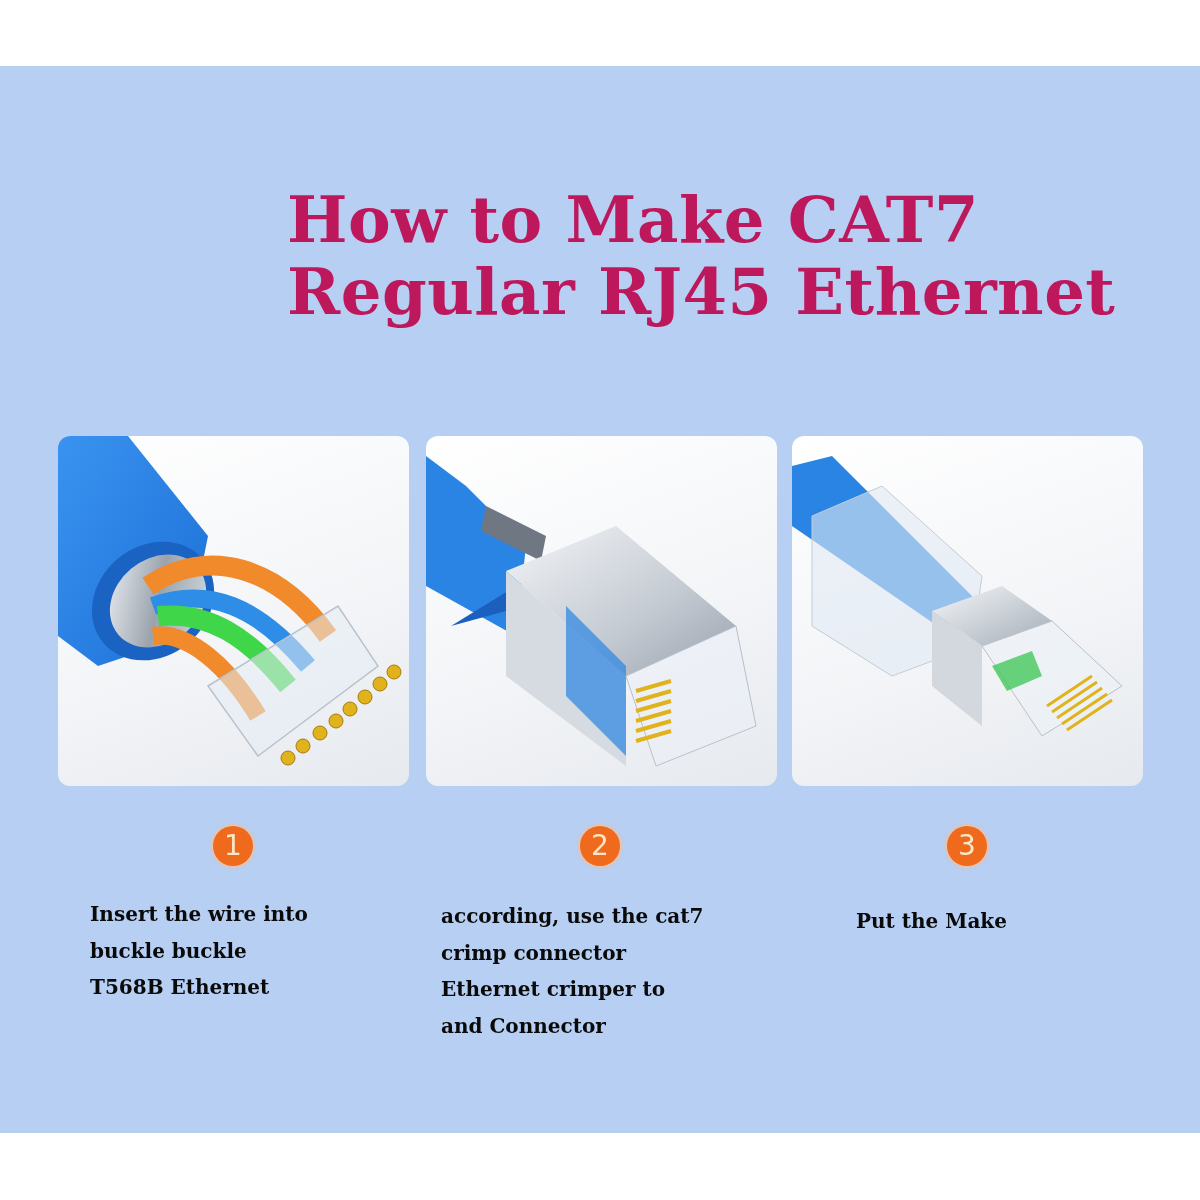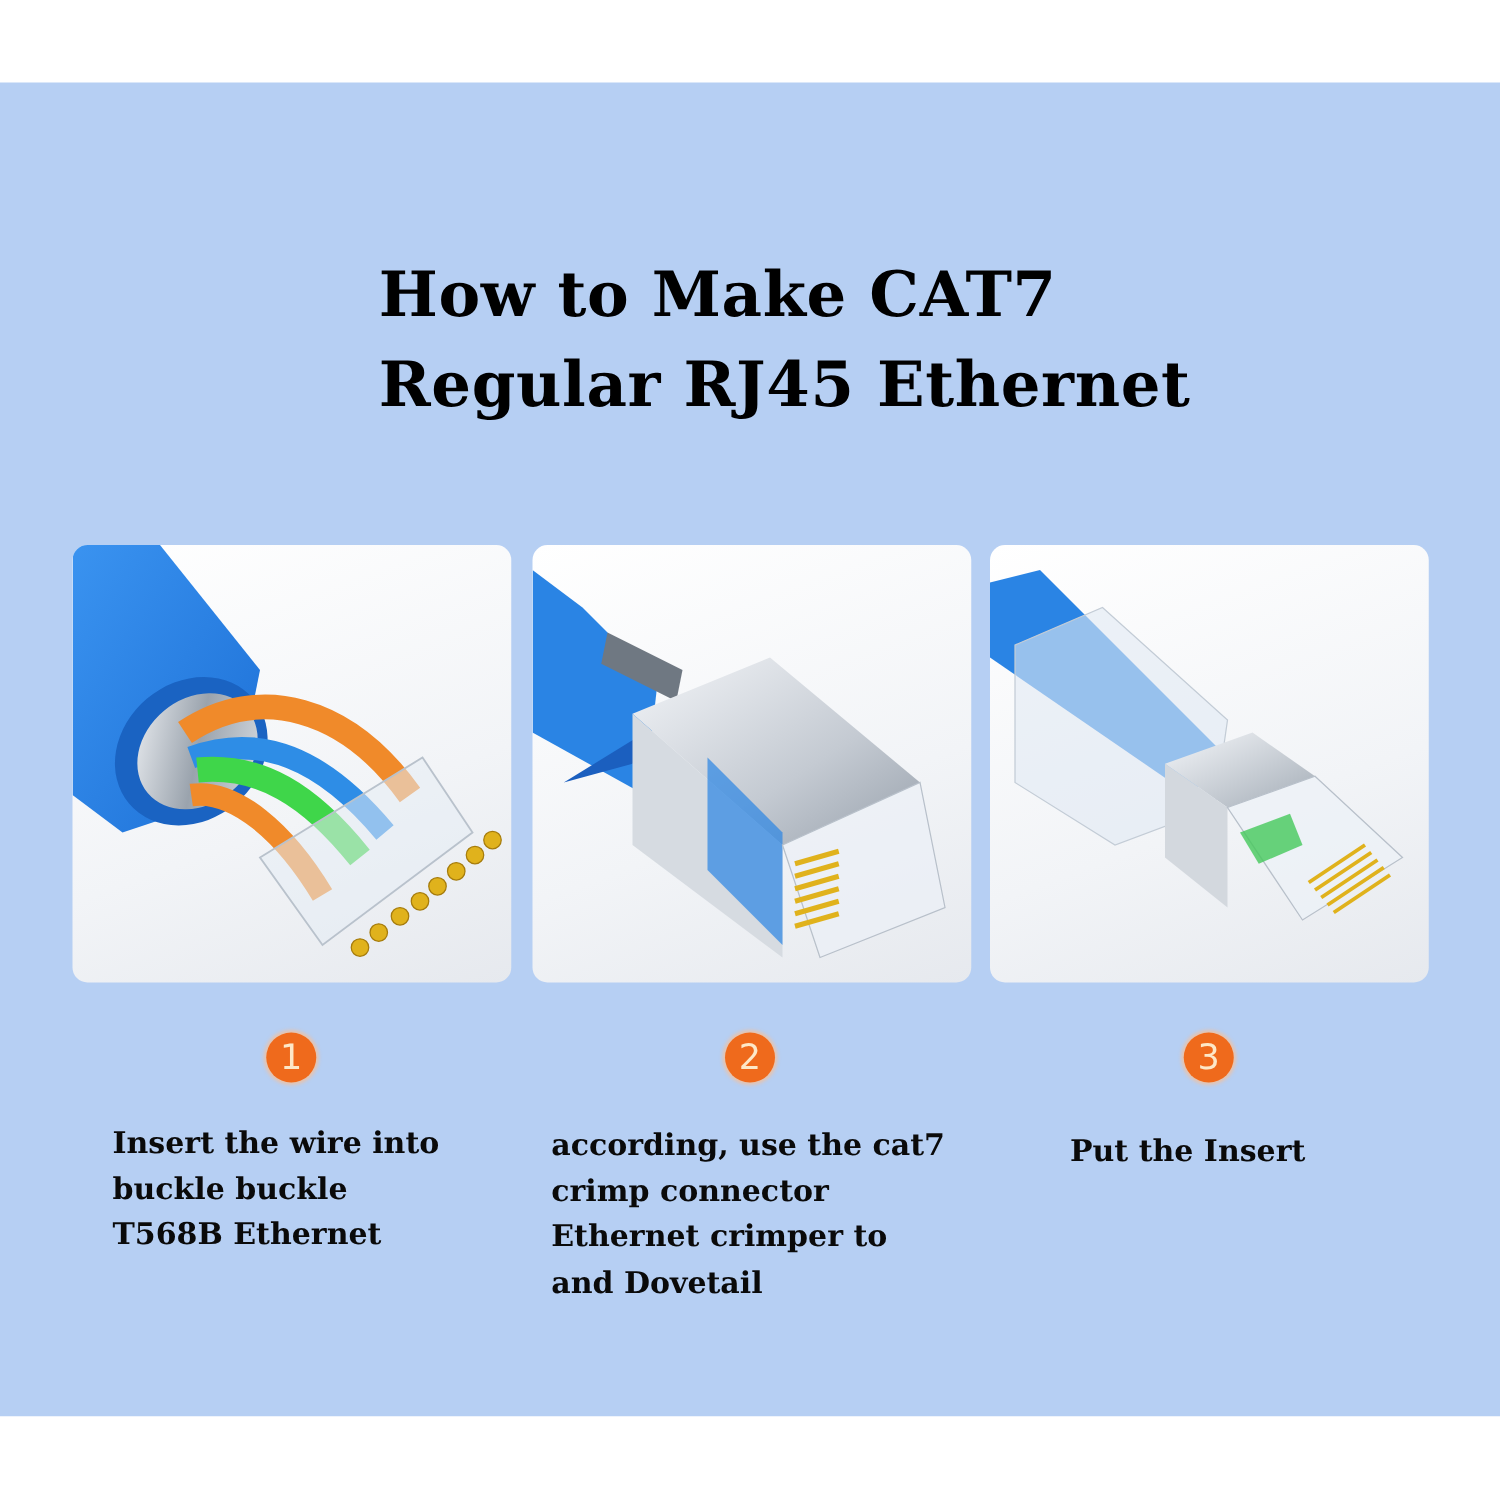--- a/index.html
+++ b/index.html
@@ -1,23 +1,23 @@
 <!DOCTYPE html>
 <html><head>
 <meta charset="utf-8">
 <style>
   html, body { margin:0; padding:0; }
   body { width:1200px; height:1200px; background:#ffffff; position:relative; overflow:hidden; font-family:"DejaVu Serif", serif; }
   .band { position:absolute; left:0; top:66px; width:1200px; height:1067px; background:#b6cff3; }
-  .title { position:absolute; left:287px; top:184px; margin:16px; color:#000000; font-family:"DejaVu Serif", serif; font-weight:bold; font-size:50px; line-height:72px; letter-spacing:0.5px; }
+  .title { position:absolute; left:287px; top:184px; margin:0; color:#be185d; font-family:"DejaVu Serif", serif; font-weight:bold; font-size:64px; line-height:72px; letter-spacing:0.5px; }
   .title span { display:block; white-space:nowrap; }
   .panel { position:absolute; top:436px; width:351px; height:350px; border-radius:12px; background:linear-gradient(160deg,#ffffff 0%,#f2f4f7 60%,#e6e9ee 100%); overflow:hidden; }
   .panel svg { position:absolute; left:0; top:0; width:100%; height:100%; }
   .badge { position:absolute; top:826px; width:40px; height:40px; border-radius:50%; background:#ef6a1c; box-shadow:0 0 3px 2px rgba(255,190,140,0.7); color:#fde8c8; font-family:"DejaVu Sans", sans-serif; font-size:28px; line-height:40px; text-align:center; }
-  .step-text { position:absolute; margin:0; color:#0a0a0a; font-family:"DejaVu Serif", serif; font-weight:bold; font-size:24px; line-height:36.7px; white-space:nowrap; }
+  .step-text { position:absolute; margin:0; color:#0a0a0a; font-family:"DejaVu Serif", serif; font-weight:bold; font-size:20px; line-height:36.7px; white-space:nowrap; }
   .step-text span { display:block; }
 </style>
 </head>
 <body>
 
 <div class="band"></div>
 
 <h1 class="title">
   <span>How to Make CAT7</span>
   <span>Regular RJ45 Ethernet</span>
@@ -115,18 +115,18 @@
 <p class="step-text" style="left:90px; top:896px;">
   <span>Insert the wire into</span>
   <span>buckle buckle</span>
   <span>T568B Ethernet</span>
 </p>
 
 <p class="step-text" style="left:441px; top:898px;">
   <span>according, use the cat7</span>
   <span>crimp connector</span>
   <span>Ethernet crimper to</span>
-  <span>and Dovetail</span>
+  <span>and Connector</span>
 </p>
 
 <p class="step-text" style="left:856px; top:903px;">
-  <span>Put the Insert</span>
+  <span>Put the Make</span>
 </p>
 
 </body></html>

